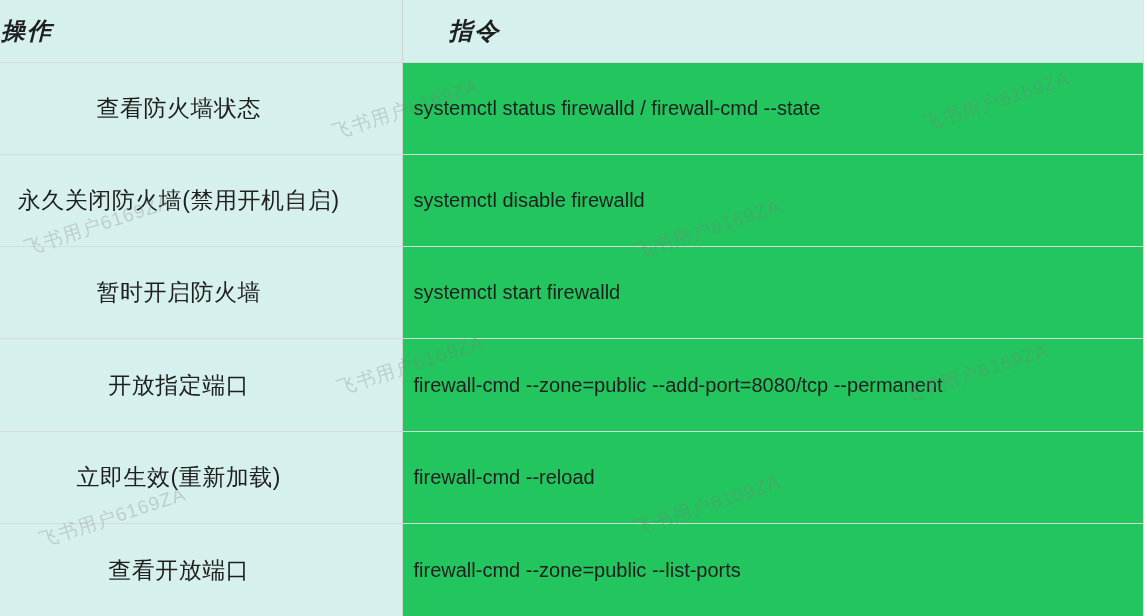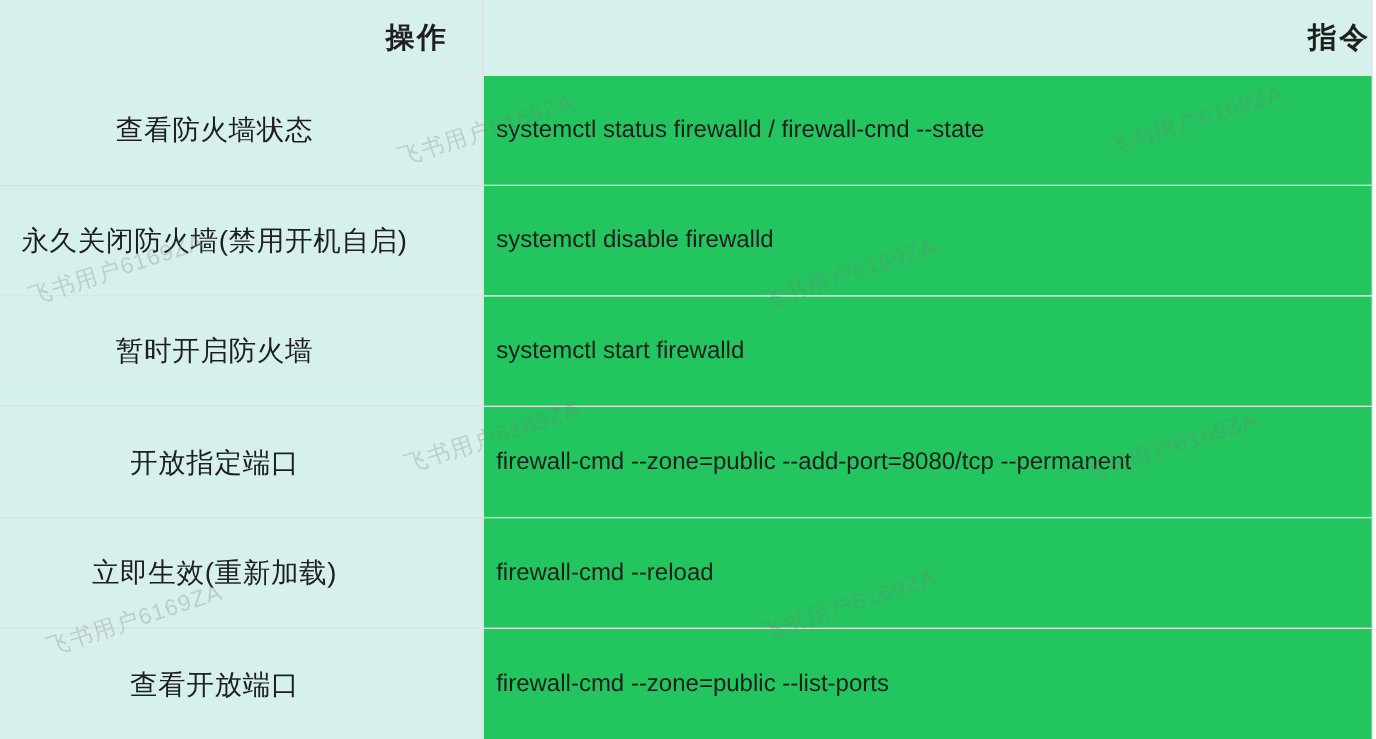--- a/index.html
+++ b/index.html
@@ -33,21 +33,22 @@
     overflow: hidden;
     white-space: nowrap;
   }
   thead tr { height: 62px; }
   tbody tr { height: 61.5px; }
   thead th {
     background: #d6f1ed;
     font-weight: bold;
     font-size: 24px;
     letter-spacing: 2px;
-    text-align: right;
+    text-align: left;
+    font-style: italic;
   }
   th.c1, td.c1 { border-right: 1px solid #ccd4d2; }
   tbody td { border-top: 1px solid #d6dad9; }
   th.c1 { padding-right: 28px; }
   th.c2 { padding-left: 46px; }
   td.c1 {
     background: #d6f1ed;
     text-align: center;
     font-size: 23px;
     letter-spacing: 0.5px;

